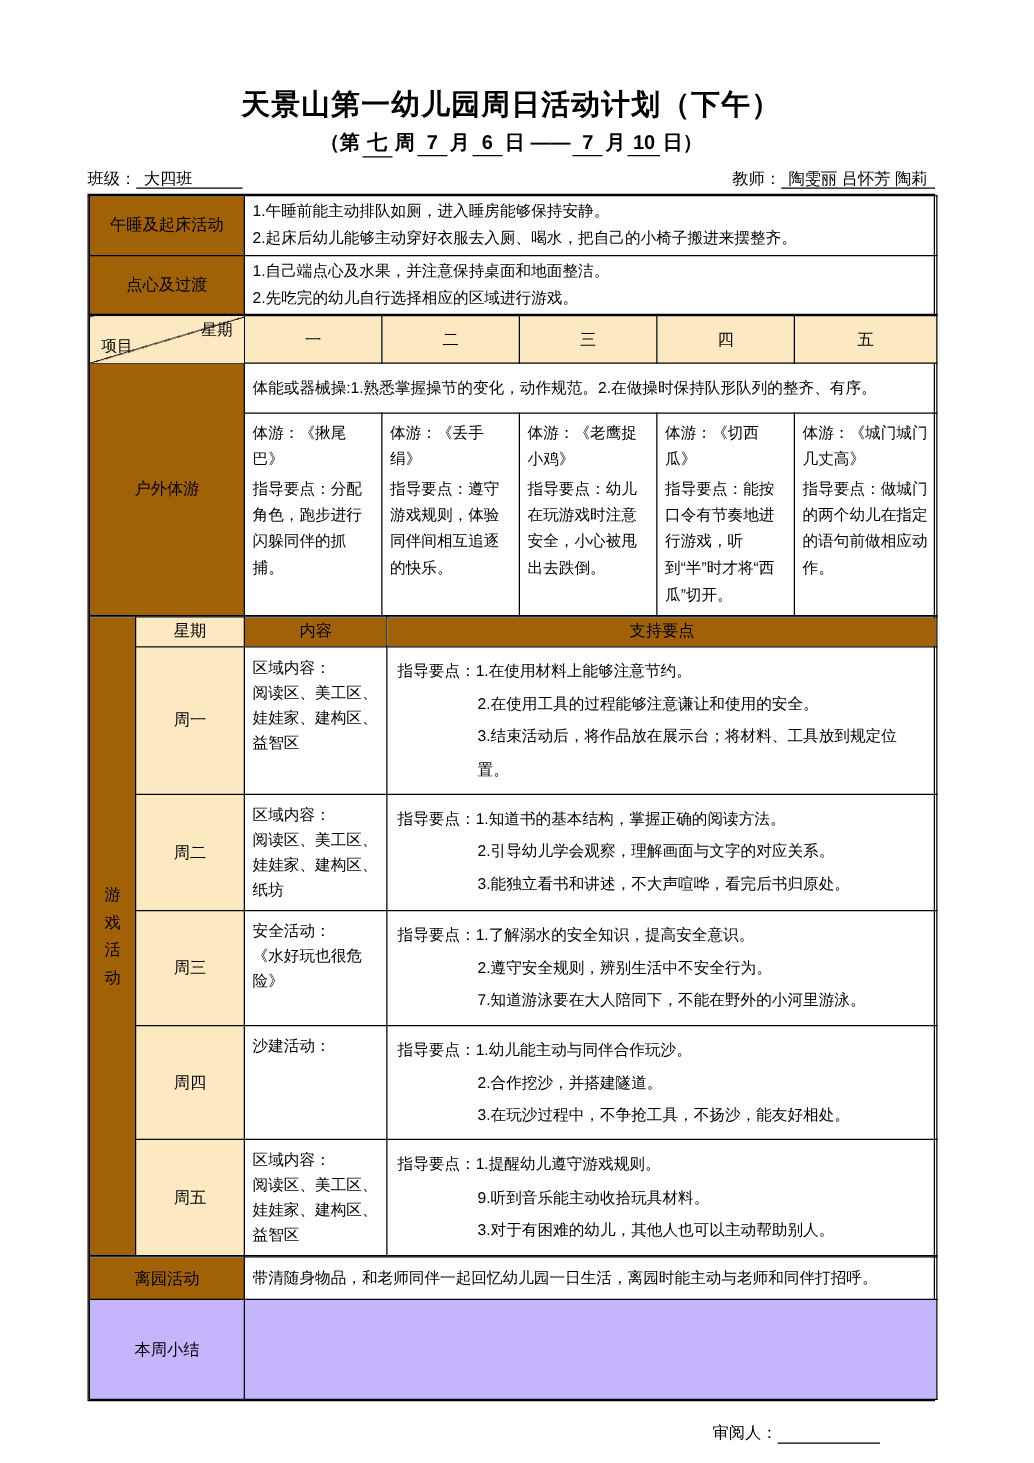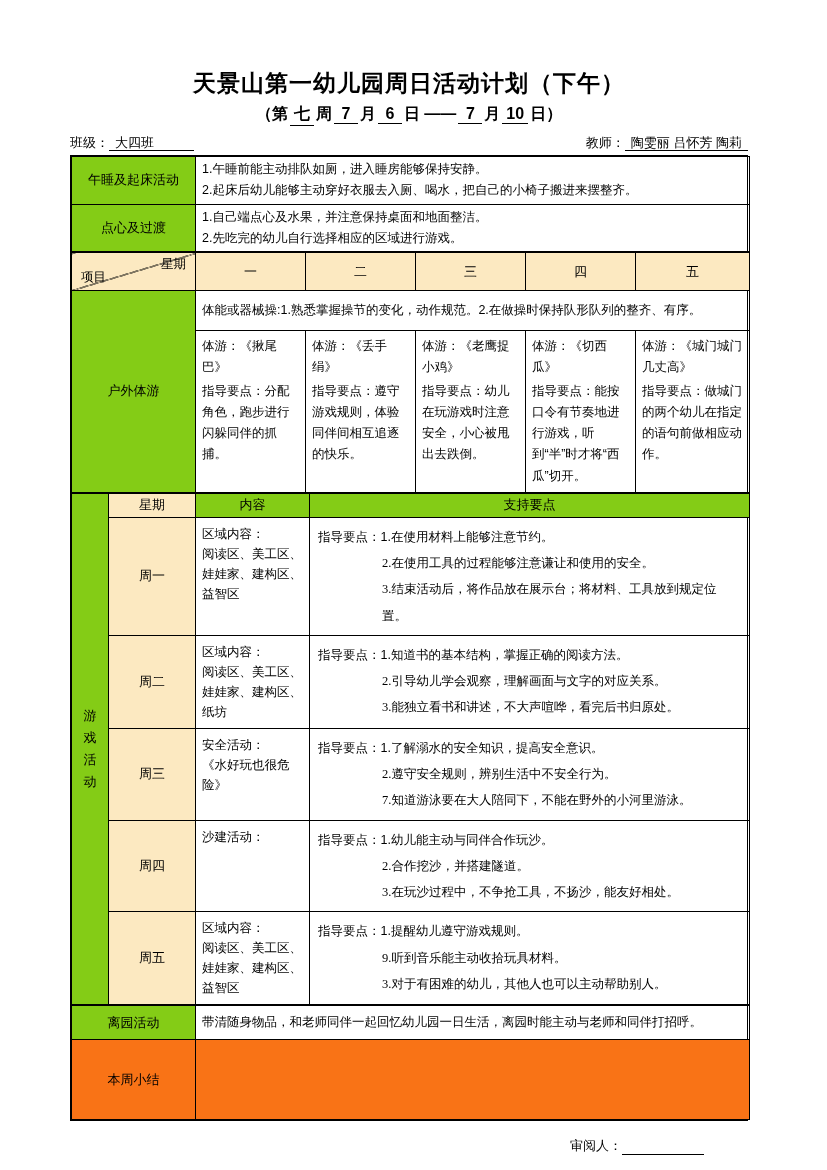--- a/index.html
+++ b/index.html
@@ -15,23 +15,23 @@
   .subtitle .blank { display:inline-block; min-width:24px; text-align:center; border-bottom:1.5px solid #000; padding:0 4px; margin:0 2px; }
 
   .info-row { display:flex; justify-content:space-between; font-size:13px; margin-bottom:3px; align-items:flex-end; }
   .u-val { border-bottom:1.5px solid #000; padding:0 6px; }
   .u-val.classv { padding-right:40px; }
 
   .tablewrap { border:1px solid #000; }
   table { border-collapse:collapse; width:100%; table-layout:fixed; }
   td { border:1px solid #000; font-size:12.5px; padding:2px 6px; vertical-align:middle; overflow:hidden; }
 
-  .gray  { background:#84cc16; }
+  .gray  { background:#a16207; }
   .cream { background:#fce9c1; }
-  .cream2{ background:#f97316; }
+  .cream2{ background:#c4b5fd; }
 
   .lbl { text-align:center; font-size:13px; }
 
   .lines div { line-height:1.7; }
 
   
   .diag { position:relative; padding:0;
     background-image:linear-gradient(to bottom right, transparent 49.4%, #000 49.4%, #000 50.6%, transparent 50.6%), linear-gradient(#fce9c1,#fce9c1);
   }
   .diag .tr { position:absolute; top:3px; right:9px; font-size:12.5px; }
@@ -45,21 +45,21 @@
   .outday .game { margin-bottom:2px; }
 
   .side { padding:0; }
   .side .vtext { width:14px; margin:12px auto; text-align:center; word-break:break-all; line-height:1.7; font-size:13px; }
 
   .gh { text-align:center; font-size:13px; }
 
   .cont { vertical-align:top; padding:6px 6px; line-height:1.6; }
   .supp { vertical-align:top; padding:6px 8px; }
   .supp .sp-line { line-height:2.1; }
-  .supp .indent { padding-left:64px;font-family:Liberation Serif, serif; }
+  .supp .indent { padding-left:64px; }
 
   .footer { margin-top:16px; text-align:right; padding-right:44px; font-size:13px; }
   .blank-line { display:inline-block; width:82px; border-bottom:1.5px solid #000; height:14px; vertical-align:bottom; }
 </style>
 </head>
 <body>
 
 <div class="page">
   <div class="doc">
 

